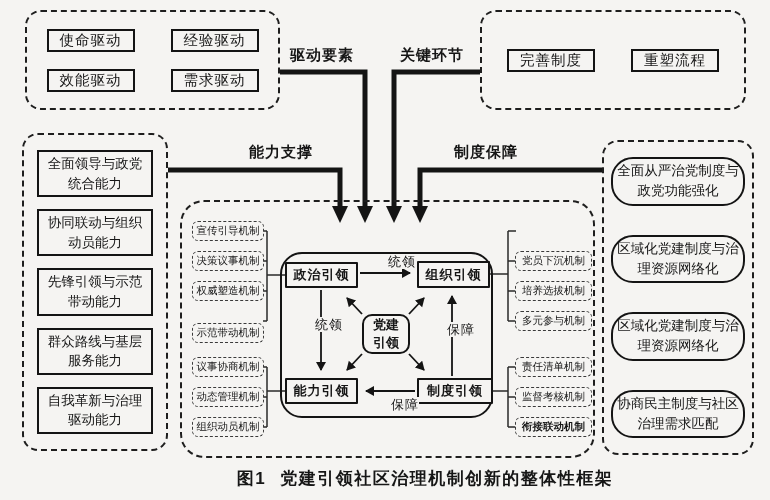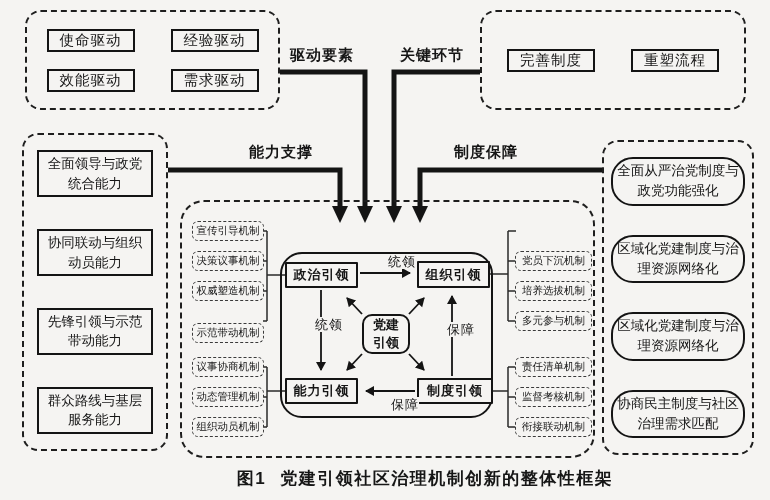--- a/index.html
+++ b/index.html
@@ -162,20 +162,21 @@
   <div class="panel grid2" style="left:480px;top:10px;width:266px;height:100px;">
     <div class="sbox small">完善制度</div>
     <div class="sbox small">重塑流程</div>
   </div>
 
   <div class="panel col" style="left:22px;top:133px;width:146px;height:318px;">
     <div class="sbox tall">全面领导与政党统合能力</div>
     <div class="sbox tall">协同联动与组织动员能力</div>
     <div class="sbox tall">先锋引领与示范带动能力</div>
     <div class="sbox tall">群众路线与基层服务能力</div>
+    <div class="sbox tall">自我革新与治理驱动能力</div>
   </div>
 
   <div class="panel col" style="left:602px;top:140px;width:152px;height:315px;">
     <div class="sbox tall2">全面从严治党制度与政党功能强化</div>
     <div class="sbox tall2">区域化党建制度与治理资源网络化</div>
     <div class="sbox tall2">区域化党建制度与治理资源网络化</div>
     <div class="sbox tall2">协商民主制度与社区治理需求匹配</div>
   </div>
 
   <div class="central"></div>
@@ -187,21 +188,21 @@
   <div class="mech l" style="top:323px;">示范带动机制</div>
   <div class="mech l" style="top:357px;">议事协商机制</div>
   <div class="mech l" style="top:387px;">动态管理机制</div>
   <div class="mech l" style="top:417px;">组织动员机制</div>
 
   <div class="mech r" style="top:251px;">党员下沉机制</div>
   <div class="mech r" style="top:281px;">培养选拔机制</div>
   <div class="mech r" style="top:311px;">多元参与机制</div>
   <div class="mech r" style="top:357px;">责任清单机制</div>
   <div class="mech r" style="top:387px;">监督考核机制</div>
-  <div class="mech r" style="top:417px;">衔接联动机制</div>
+  <div class="mech r" style="top:417px;font-weight:bold;">衔接联动机制</div>
 
   <div class="lead" style="left:285px;top:262px;width:73px;height:26px;">政治引领</div>
   <div class="lead" style="left:417px;top:261px;width:73px;height:27px;">组织引领</div>
   <div class="lead" style="left:285px;top:378px;width:73px;height:26px;">能力引领</div>
   <div class="lead" style="left:417px;top:378px;width:76px;height:26px;">制度引领</div>
 
   <div class="core">
     <span>党建引领</span>
   </div>
 

